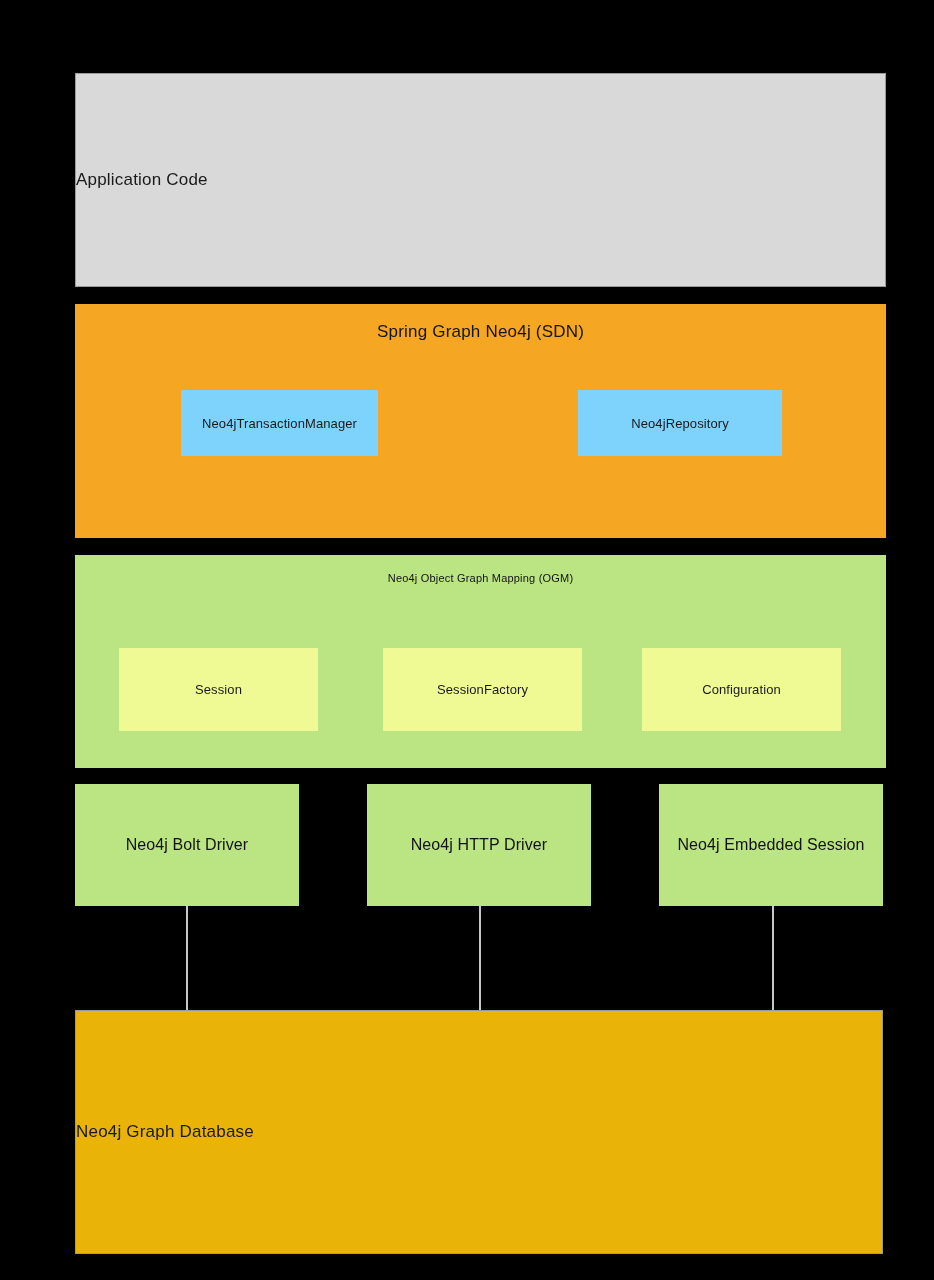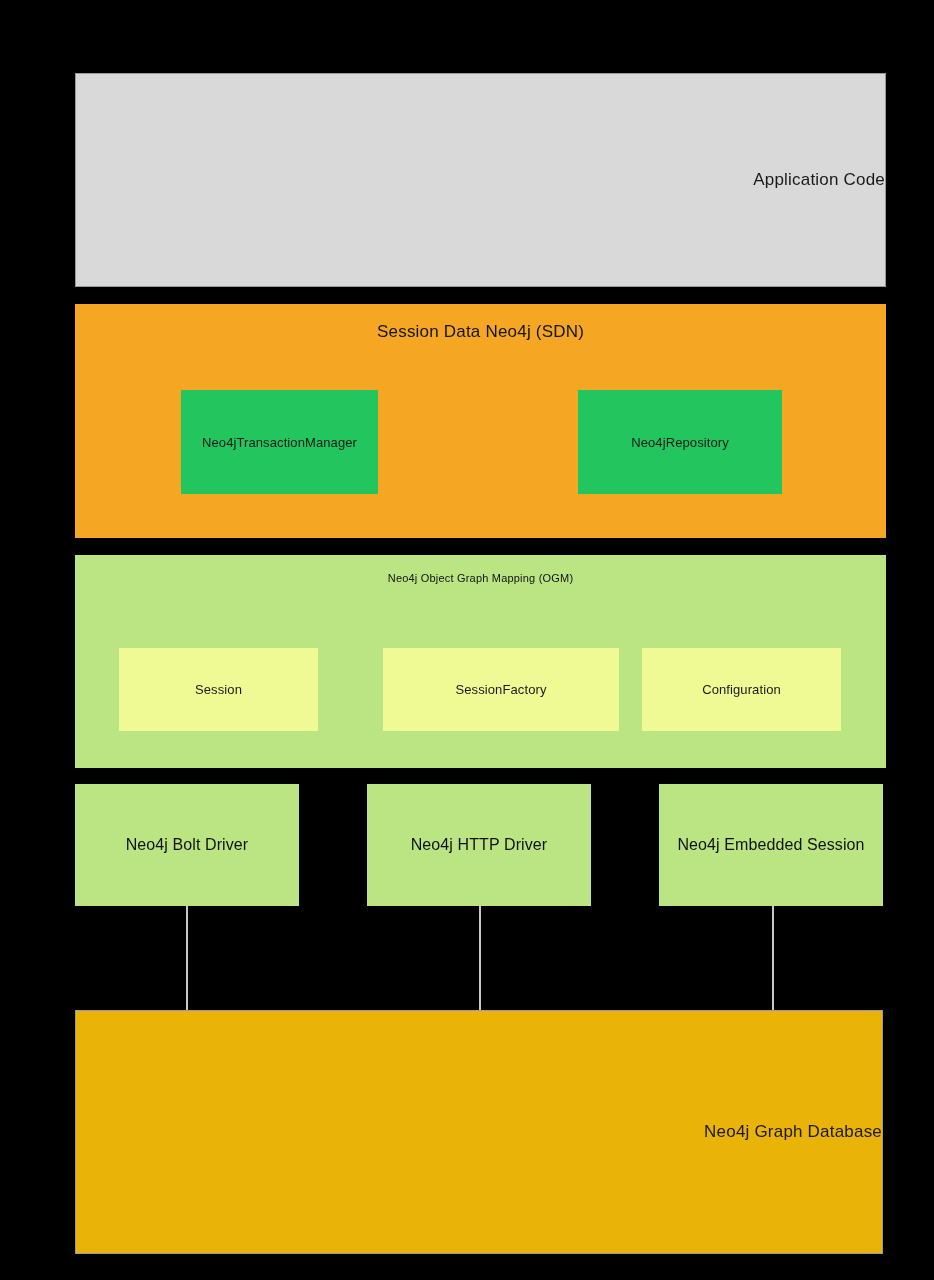--- a/index.html
+++ b/index.html
@@ -24,21 +24,21 @@
     width: 934px;
     height: 1280px;
     background: #000000;
   }
 
   .layer {
     position: absolute;
     box-sizing: border-box;
     display: flex;
     align-items: center;
-    justify-content: flex-end;
+    justify-content: flex-start;
   }
 
   
   .app-layer {
     left: 75px;
     top: 73px;
     width: 811px;
     height: 214px;
     background: #d9d9d9;
     border: 1px solid #9a9a9a;
@@ -65,22 +65,22 @@
     right: 0;
     top: 18px;
     text-align: center;
     font-size: 17px;
     color: #151515;
     letter-spacing: 0.2px;
   }
   .sdn-subbox {
     position: absolute;
     top: 86px;
-    height: 104px;
-    background: #22c55e;
+    height: 66px;
+    background: #7dd3fc;
     display: flex;
     align-items: center;
     justify-content: center;
     box-sizing: border-box;
   }
   .sdn-subbox.tx {
     left: 106px;
     width: 197px;
   }
   .sdn-subbox.repo {
@@ -116,21 +116,21 @@
     position: absolute;
     top: 93px;
     height: 83px;
     background: #f0fa95;
     display: flex;
     align-items: center;
     justify-content: center;
     box-sizing: border-box;
   }
   .ogm-box.b0 { left: 44px;  width: 199px; }
-  .ogm-box.b1 { left: 308px; width: 236px; }
+  .ogm-box.b1 { left: 308px; width: 199px; }
   .ogm-box.b2 { left: 567px; width: 199px; }
   .ogm-box .sub-label {
     font-size: 13px;
     color: #1a1a1a;
     letter-spacing: 0.1px;
   }
 
   
   .driver-box {
     position: absolute;
@@ -182,21 +182,21 @@
 </head>
 <body>
 
 <div id="diagram">
 
   <div class="layer app-layer">
     <span class="layer-title">Application Code</span>
   </div>
 
   <div class="layer sdn-layer">
-    <span class="layer-title">Session Data Neo4j (SDN)</span>
+    <span class="layer-title">Spring Graph Neo4j (SDN)</span>
     <div class="sdn-subbox tx">
       <span class="sub-label">Neo4jTransactionManager</span>
     </div>
     <div class="sdn-subbox repo">
       <span class="sub-label">Neo4jRepository</span>
     </div>
   </div>
 
   <div class="layer ogm-layer">
     <span class="layer-title">Neo4j Object Graph Mapping (OGM)</span>

